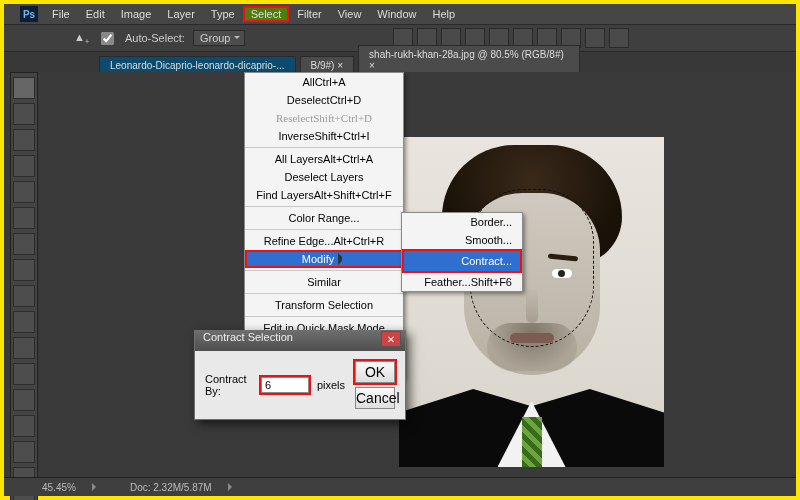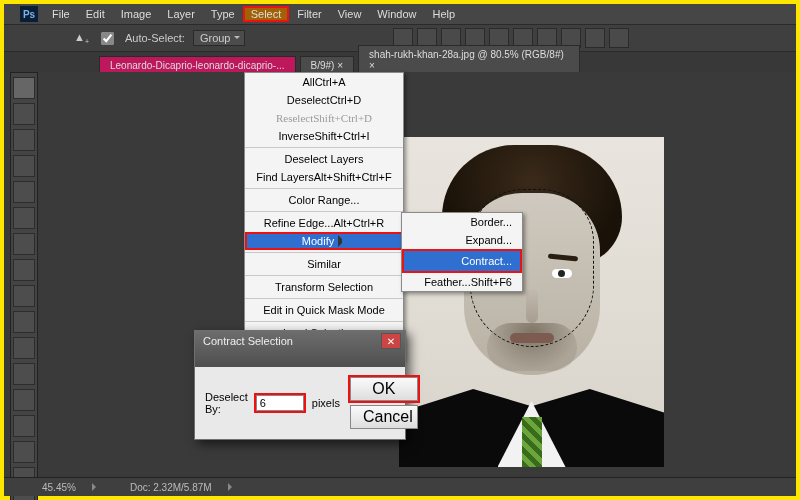--- a/index.html
+++ b/index.html
@@ -7,39 +7,39 @@
     font-family:"Segoe UI",Tahoma,Arial,sans-serif;font-size:11px;color:#ccc;
     background:#fff;}
   .outer-yellow{box-sizing:border-box;width:800px;height:500px;border:4px solid #ffe600;
     background:#3a3a3a;position:relative;}
 
   
   .menubar{height:20px;background:#464646;display:flex;align-items:center;padding-left:16px;}
   .ps-logo{width:18px;height:16px;background:#0a1e36;color:#7fb2e8;font-weight:700;
     font-size:10px;display:flex;align-items:center;justify-content:center;margin-right:6px;}
   .menubar .item{padding:2px 8px;color:#ddd;cursor:default;}
-  .menubar .item.hl{background:#a16207;border:2px solid #e11;padding:0 6px;}
+  .menubar .item.hl{background:#4d7c0f;border:2px solid #e11;padding:0 6px;}
 
   
   .optionsbar{height:26px;background:#3f3f3f;border-top:1px solid #2a2a2a;
     border-bottom:1px solid #2a2a2a;display:flex;align-items:center;padding-left:70px;
     gap:8px;color:#ccc;}
   .optionsbar input[type=checkbox]{accent-color:#888;}
   .optionsbar .combo{background:#4c4c4c;border:1px solid #2a2a2a;padding:1px 14px 1px 6px;
     position:relative;}
   .optionsbar .combo::after{content:"";position:absolute;right:4px;top:5px;
     border:3px solid transparent;border-top-color:#bbb;}
   .optionsbar .oicon{width:18px;height:18px;background:#4a4a4a;border:1px solid #2a2a2a;}
 
   
   .doctabs{height:22px;background:#383838;display:flex;align-items:flex-end;padding-left:95px;}
   .tab{background:#4b4b4b;border:1px solid #2a2a2a;border-bottom:none;
     padding:3px 10px;margin-right:4px;display:flex;align-items:flex-end;gap:6px;
     max-width:200px;font-size:10px;color:#ddd;}
-  .tab.active{background:#be185d;}
+  .tab.active{background:#0c4a6e;}
 
   
   .workspace{position:absolute;left:0;right:0;top:68px;bottom:18px;background:#3a3a3a;}
   .toolbox{position:absolute;left:6px;top:0;width:26px;background:#444;
     border:1px solid #222;padding:4px 0;display:flex;flex-direction:column;gap:4px;
     align-items:center;}
   .tool{width:20px;height:20px;background:#4d4d4d;border:1px solid #2c2c2c;}
   .tool.sel{background:#666;}
 
   
@@ -81,30 +81,30 @@
   .menu .row.hl{border:2px solid #e11;padding:1px 8px;background:#2f6fd0;color:#fff;}
   .submenu{position:absolute;left:397px;top:140px;width:120px;background:#f4f4f4;color:#000;
     border:1px solid #8a8a8a;box-shadow:2px 2px 4px rgba(0,0,0,.4);font-size:11px;z-index:51;}
   .submenu .row{display:flex;justify-content:flex-end;padding:3px 10px;}
   .submenu .row.hl{background:#2f6fd0;color:#fff;border:2px solid #e11;padding:4px 8px;}
 
   
   .dialog{position:absolute;left:190px;top:258px;width:210px;background:#e9e9e9;color:#000;
     border:1px solid #6f6f6f;box-shadow:4px 4px 10px rgba(0,0,0,.6);z-index:60;font-size:11px;}
   .dlg-title{height:20px;background:linear-gradient(#6d6d6d,#4f4f4f);color:#eee;display:flex;
-    align-items:center;justify-content:space-between;padding:0 4px 16px 8px;font-size:11px;}
+    align-items:flex-start;justify-content:space-between;padding:0 4px 0 8px;font-size:11px;}
   .dlg-title .close{width:18px;height:14px;background:#c44;color:#fff;display:flex;
     align-items:center;justify-content:center;border:1px solid #555;font-size:10px;}
   .dlg-body{display:flex;padding:10px;}
   .dlg-left{flex:1;display:flex;align-items:center;gap:6px;}
   .dlg-left input{width:40px;border:1px solid #888;padding:1px 3px;font-size:11px;}
   .dlg-left .hl-input{border:2px solid #e11;}
   .dlg-btns{display:flex;flex-direction:column;gap:4px;margin-left:10px;}
-  .dlg-btns button{width:68px;padding:2px 12px;background:linear-gradient(#fafafa,#dedede);
-    border:1px solid #888;font-size:16px;}
+  .dlg-btns button{width:40px;padding:2px 0;background:linear-gradient(#fafafa,#dedede);
+    border:1px solid #888;font-size:14px;}
   .dlg-btns .hl-btn{outline:2px solid #e11;}
 
   
   .statusbar{position:absolute;left:0;right:0;bottom:0;height:18px;background:#3f3f3f;
     border-top:1px solid #222;display:flex;align-items:center;padding-left:38px;gap:30px;
     font-size:10px;color:#bbb;}
   .statusbar .sec{display:flex;align-items:center;gap:16px;}
   .statusbar .tri{width:0;height:0;border:4px solid transparent;border-left-color:#888;}
 
   
@@ -214,20 +214,24 @@
       <div class="row disabled">
           <span>Reselect</span>
           <span>Shift+Ctrl+D</span>
         </div>
       <div class="row">
           <span>Inverse</span>
           <span>Shift+Ctrl+I</span>
         </div>
       <div class="sep"></div>
       <div class="row">
+          <span>All Layers</span>
+          <span>Alt+Ctrl+A</span>
+        </div>
+      <div class="row">
           <span>Deselect Layers</span>
         </div>
       <div class="row">
           <span>Find Layers</span>
           <span>Alt+Shift+Ctrl+F</span>
         </div>
       <div class="sep"></div>
       <div class="row">
           <span>Color Range...</span>
         </div>
@@ -259,39 +263,39 @@
       <div class="row">
           <span>Save Selection...</span>
         </div>
     </div>
 
     <div class="submenu">
       <div class="row">
           <span>Border...</span>
         </div>
       <div class="row">
-          <span>Expand...</span>
+          <span>Smooth...</span>
         </div>
       <div class="row hl">
           <span>Contract...</span>
         </div>
       <div class="row">
           <span>Feather...</span>
           <span>Shift+F6</span>
         </div>
     </div>
 
     <div class="dialog">
       <div class="dlg-title">
         <span>Contract Selection</span>
         <span class="close">✕</span>
       </div>
       <div class="dlg-body">
         <div class="dlg-left">
-          <span>Deselect By:</span>
+          <span>Contract By:</span>
           <span class="hl-input">
             <input value="6" style="">
           </span>
           <span>pixels</span>
         </div>
         <div class="dlg-btns">
           <button class="hl-btn">OK</button>
           <button>Cancel</button>
         </div>
       </div>

